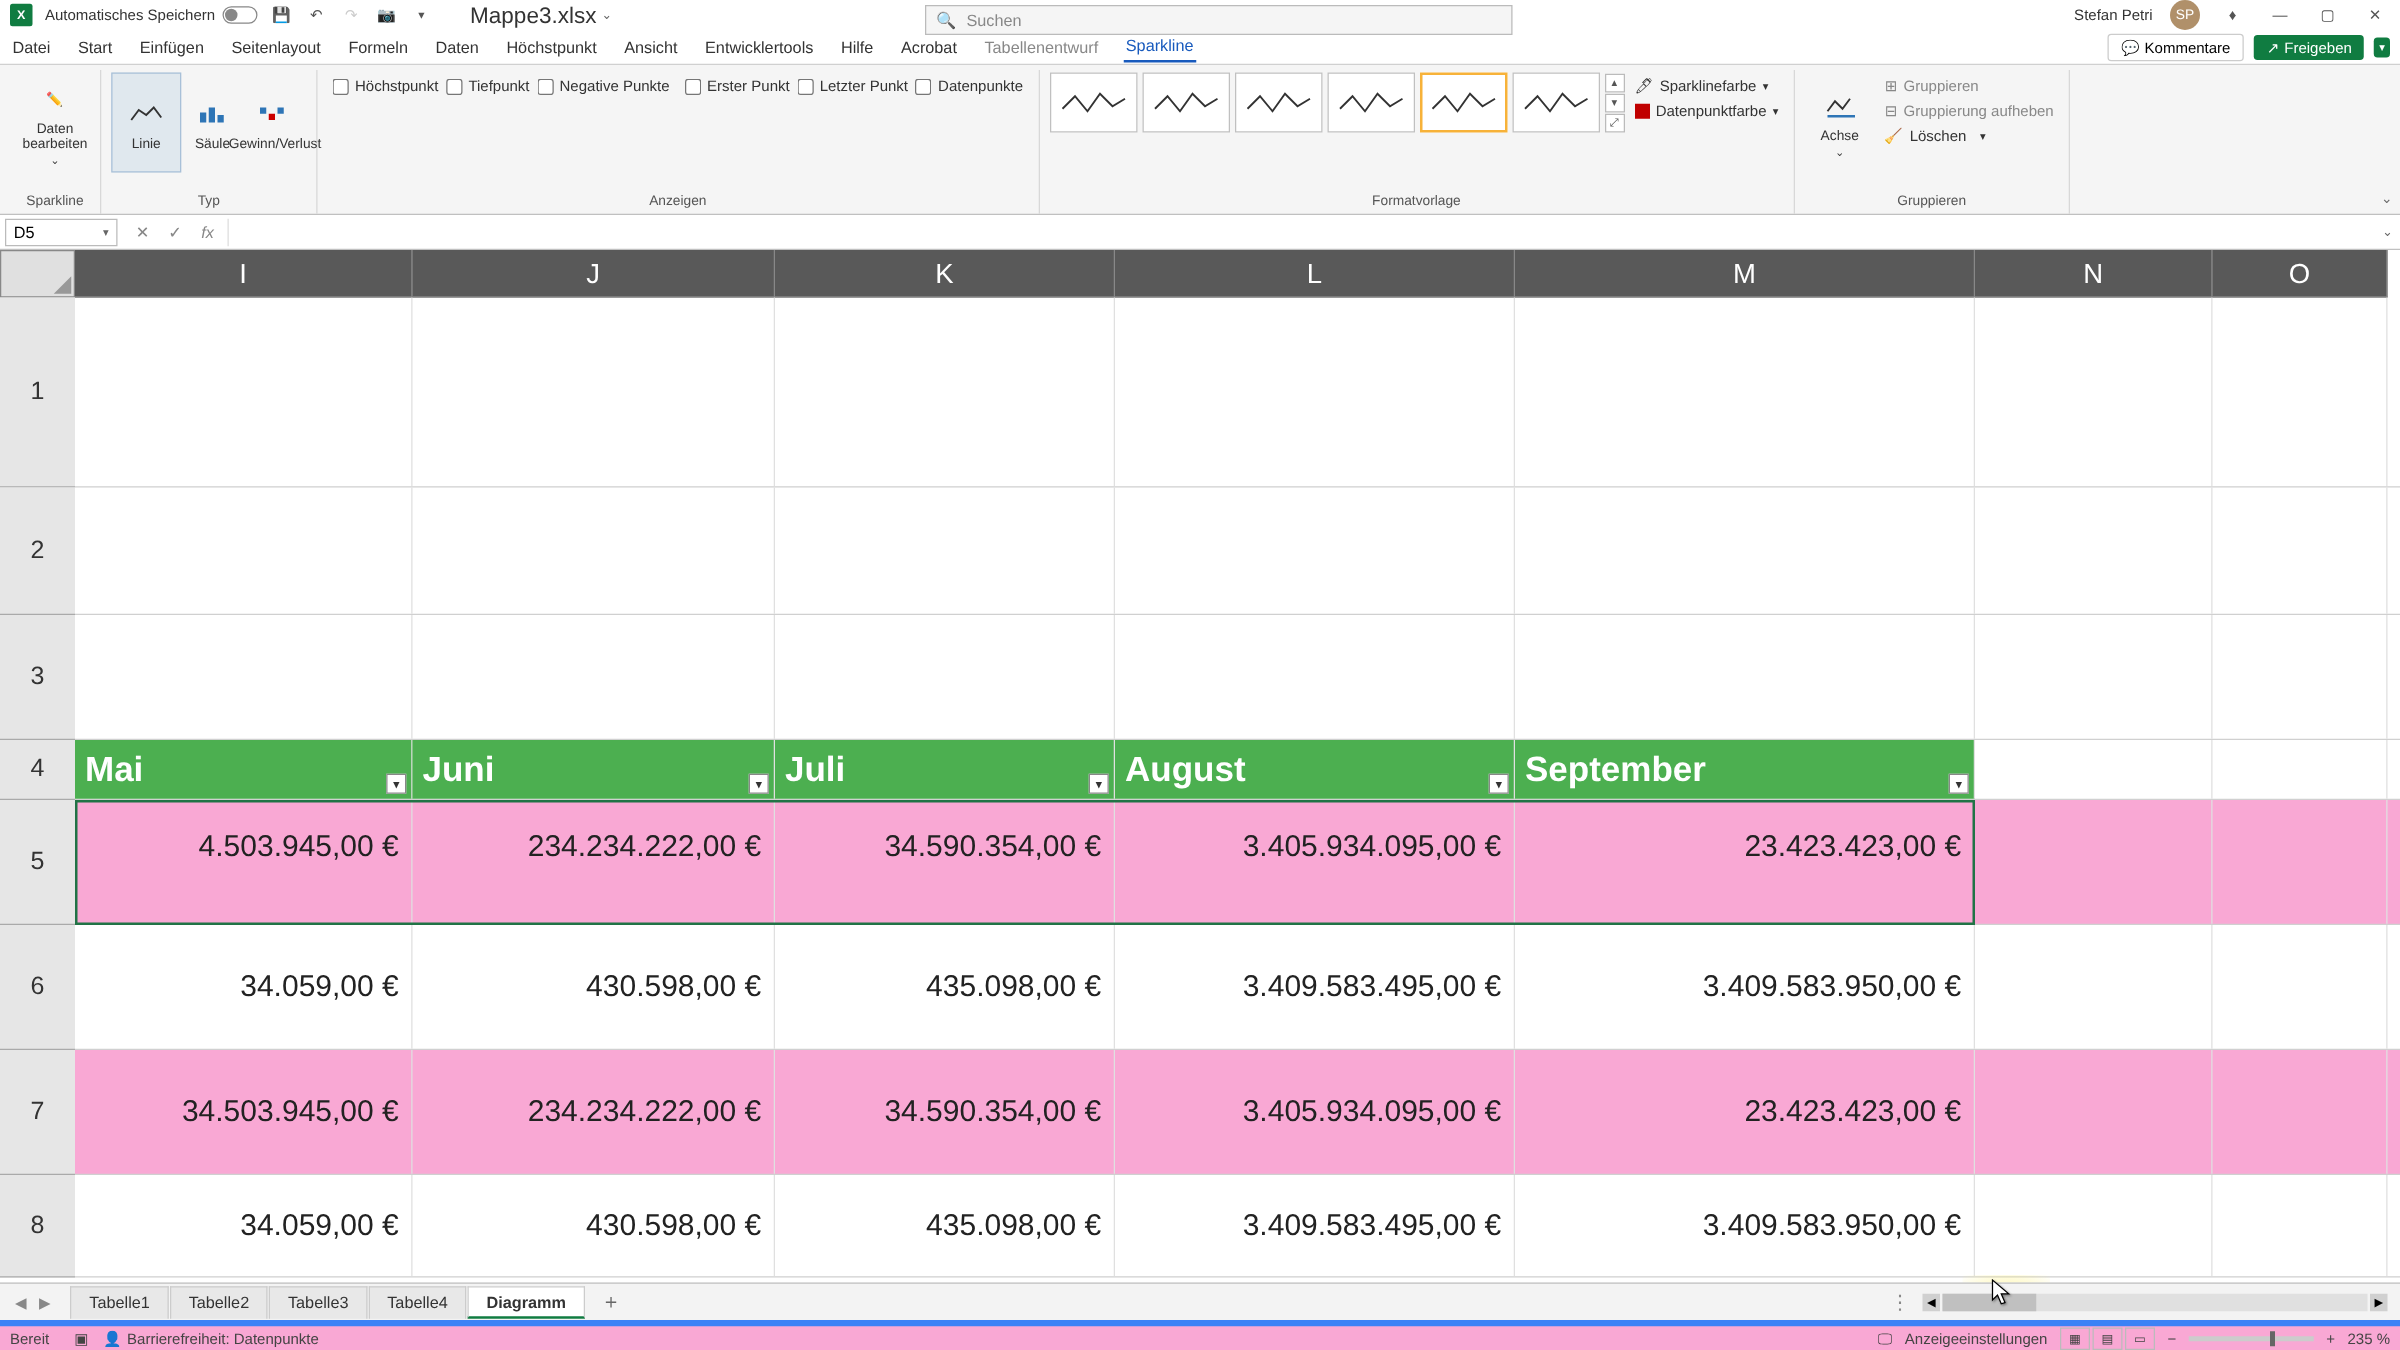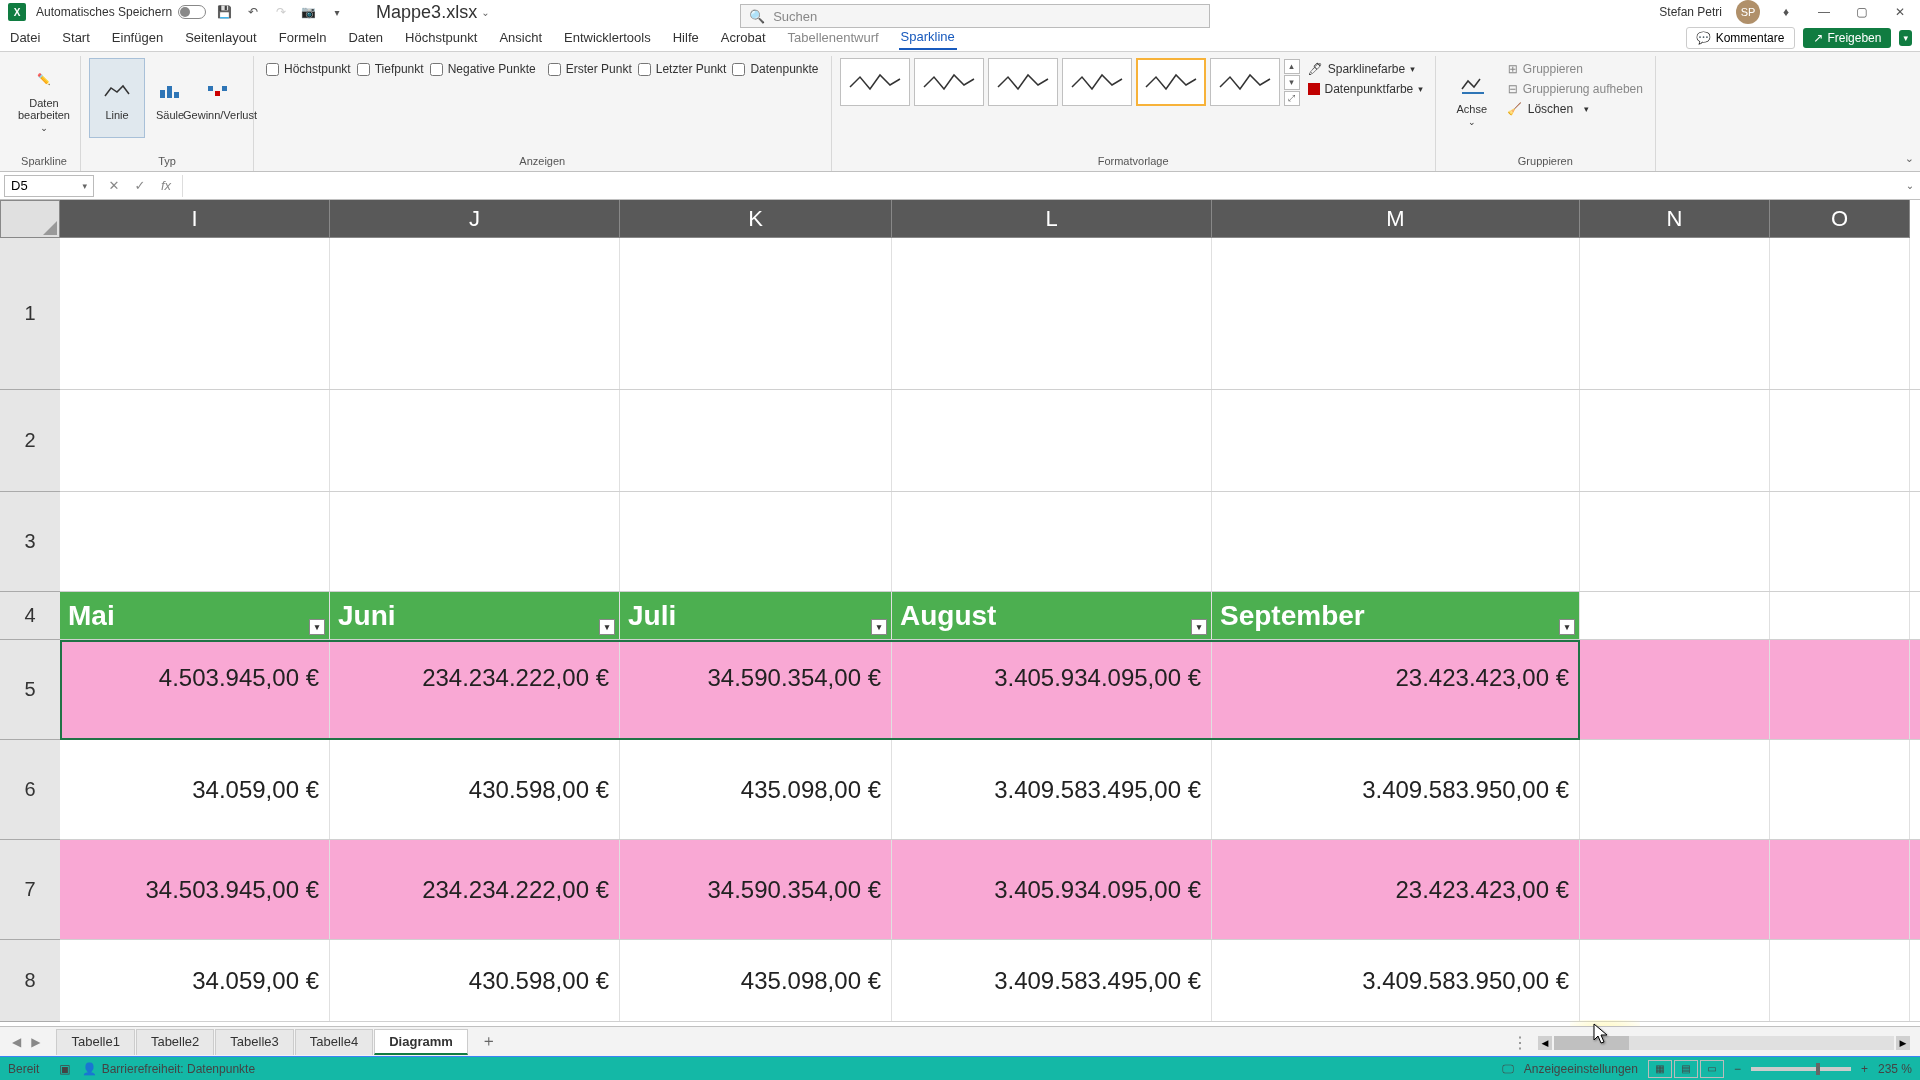--- a/index.html
+++ b/index.html
@@ -86,21 +86,21 @@
 .sheet-tab { padding: 4px 14px; font-size: 13px; border: 1px solid #ccc; border-bottom: none; background: #e8e8e8; margin-right: 1px; color: #333; }
 .sheet-tab.active { background: #fff; font-weight: 600; border-bottom: 2px solid #107c41; }
 .add-sheet { margin-left: 12px; color: #666; font-size: 16px; }
 .hscroll { position: absolute; right: 10px; bottom: 4px; display: flex; align-items: center; gap: 2px; }
 .hscroll-track { width: 340px; height: 14px; background: #e0e0e0; position: relative; }
 .hscroll-thumb { position: absolute; left: 0; width: 75px; height: 14px; background: #c0c0c0; }
 .hscroll-btn { width: 14px; height: 14px; background: #d0d0d0; font-size: 9px; display: flex; align-items: center; justify-content: center; }
 .tooltip { position: absolute; right: 290px; bottom: 26px; background: #ffffcc; border: 1px solid #c0b060; padding: 2px 10px; font-size: 12px; color: #5a4; }
 
 
-.status-bar { height: 24px; background: #14b8a6; border-top: 1px solid #3b82f6; display: flex; align-items: center; font-size: 12px; color: #444; padding: 0 8px; position: relative; }
+.status-bar { height: 24px; background: #f9a8d4; border-top: 5px solid #3b82f6; display: flex; align-items: center; font-size: 12px; color: #444; padding: 0 8px; position: relative; }
 .status-right { position: absolute; right: 8px; display: flex; align-items: center; gap: 10px; }
 .view-btns { display: flex; gap: 2px; }
 .view-btn { width: 24px; height: 18px; border: 1px solid #bbb; display: flex; align-items: center; justify-content: center; font-size: 10px; }
 .zoom-slider { width: 100px; height: 4px; background: #ccc; position: relative; }
 .zoom-slider::after { content: ""; position: absolute; left: 65%; top: -4px; width: 4px; height: 12px; background: #666; }
 
 .cursor { position: absolute; right: 308px; bottom: 34px; width: 20px; height: 24px; z-index: 100; }
 .cursor svg { filter: drop-shadow(1px 1px 1px rgba(0,0,0,0.4)); }
 .highlight { position: absolute; right: 280px; bottom: 24px; width: 70px; height: 36px; background: radial-gradient(rgba(255,240,100,0.6), transparent); pointer-events: none; }
 

